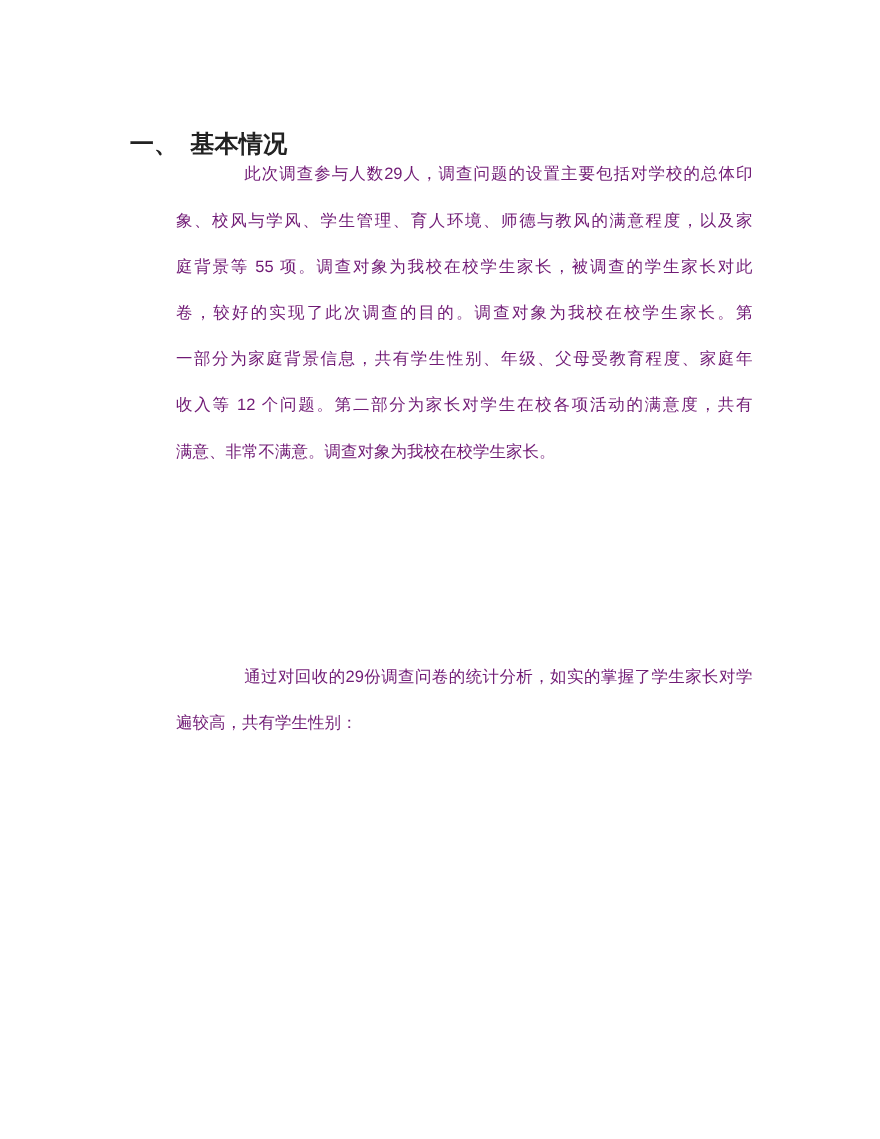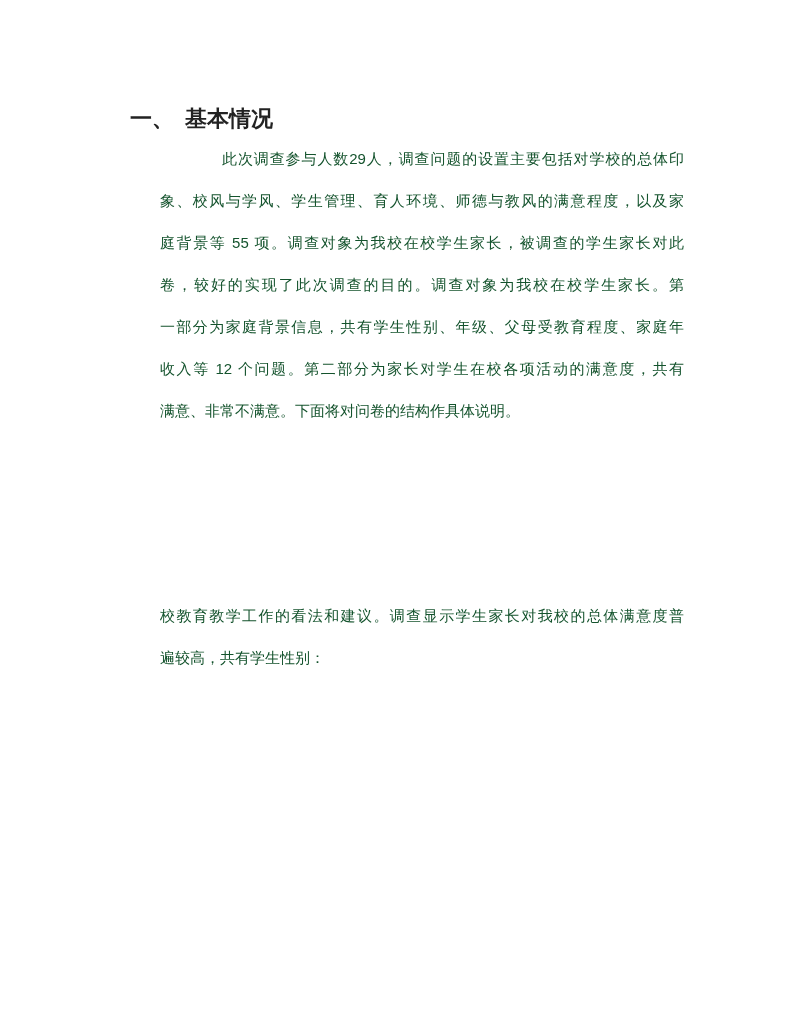--- a/index.html
+++ b/index.html
@@ -22,28 +22,28 @@
     font-size: 22px;
     line-height: 26px;
     font-weight: bold;
     color: #222222;
     white-space: nowrap;
   }
   .sec-heading .h-num {
     display: inline-block;
     margin-right: 11px;
   }
-  #heading-1 { top: 106px; margin-left: 12px; }
+  #heading-1 { top: 118px; }
   #heading-2 { top: 534px; }
   .para {
     position: absolute;
     left: 160px;
     width: 524px;
     font-size: 15px;
-    color: #14532d;
+    color: #701a75;
   }
   #para-1 { top: 138px; }
   #para-2 { top: 595px; }
   .line {
     height: 42px;
     line-height: 42px;
     text-align: justify;
     text-align-last: justify;
     -moz-text-align-last: justify;
     overflow: hidden;
@@ -63,22 +63,22 @@
     <span class="h-num">一、</span><span>基本情况</span>
   </div>
 
   <div class="para" id="para-1">
     <div class="line first">此次调查参与人数29人，调查问题的设置主要包括对学校的总体印</div>
     <div class="line">象、校风与学风、学生管理、育人环境、师德与教风的满意程度，以及家</div>
     <div class="line">庭背景等 55 项。调查对象为我校在校学生家长，被调查的学生家长对此</div>
     <div class="line">卷，较好的实现了此次调查的目的。调查对象为我校在校学生家长。第</div>
     <div class="line">一部分为家庭背景信息，共有学生性别、年级、父母受教育程度、家庭年</div>
     <div class="line">收入等 12 个问题。第二部分为家长对学生在校各项活动的满意度，共有</div>
-    <div class="line last">满意、非常不满意。下面将对问卷的结构作具体说明。</div>
+    <div class="line last">满意、非常不满意。调查对象为我校在校学生家长。</div>
   </div>
 
 
   <div class="para" id="para-2">
-    <div class="line">校教育教学工作的看法和建议。调查显示学生家长对我校的总体满意度普</div>
+    <div class="line first">通过对回收的29份调查问卷的统计分析，如实的掌握了学生家长对学</div>
     <div class="line last">遍较高，共有学生性别：</div>
   </div>
 
 </div>
 
 </body></html>

